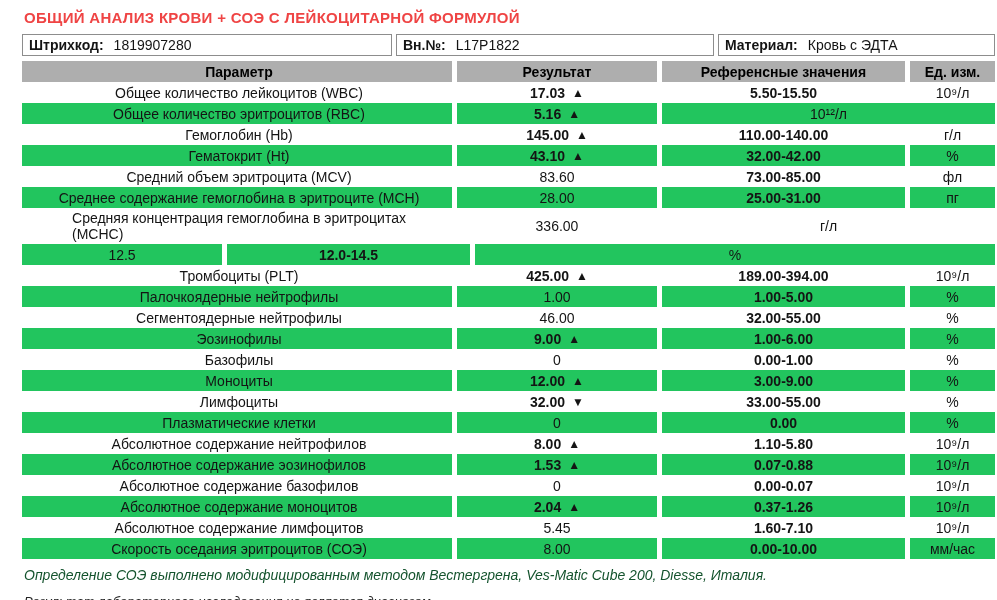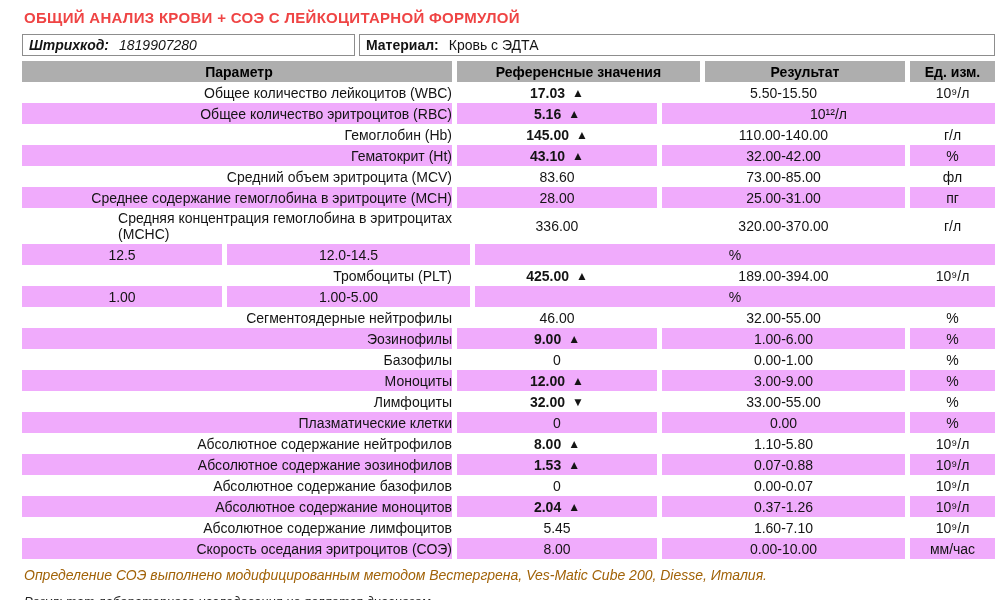--- a/index.html
+++ b/index.html
@@ -13,66 +13,70 @@
     font-weight: bold; font-size: 15px; letter-spacing: 0.3px;
     margin: 2px 0 8px 2px; color: #ef4444;
   }
   .info-row { display: flex; gap: 4px; margin-bottom: 5px; }
   .info-box {
     border: 1px solid #8d8d8d; height: 22px; box-sizing: border-box;
     display: flex; align-items: center; padding-left: 6px; font-size: 14px;
     background: #fff;
   }
   .info-box .lbl { font-weight: bold; margin-right: 10px; }
-  .b1 { width: 333px; font-style: italic; }
+  .b1 { width: 370px; }
   .b2 { width: 318px; }
   .b3 { flex: 1; }
 
   .thead, .trow { display: flex; gap: 5px; }
   .cell {
     box-sizing: border-box; min-height: 21px;
     display: flex; align-items: center; justify-content: center;
     font-size: 14px; line-height: 16px;
   }
-  .c-param { width: 430px; justify-content: flex-end; padding: 2px 0 2px 4px; white-space: pre-line; }
+  .c-param { width: 430px; justify-content: center; padding: 2px 0 2px 4px; white-space: pre-line; }
   .c-result { width: 200px; }
-  .c-ref { width: 243px; }
+  .c-ref { width: 243px; font-weight: bold; }
   .c-unit { flex: 1; }
   .thead .cell { background: #aeaeae; font-weight: bold; color: #000; }
   .thead .c-param { justify-content: center; padding-left: 4px; }
-  .trow.alt .cell { background: #f0abfc; }
+  .trow.alt .cell { background: #22c55e; }
   .trow .c-result.abnormal { font-weight: bold; text-align: right; }
   .flag { margin-left: 7px; font-size: 12px; }
   .flag:empty { display: none; }
 
-  .footnote1 { font-style: italic; font-size: 14px; margin: 8px 0 0 2px; color: #a16207; }
+  .footnote1 { font-style: italic; font-size: 14px; margin: 8px 0 0 2px; color: #14532d; }
   .footnote2 { font-style: italic; font-size: 13px; margin: 11px 0 0 2px; color: #222; }
 </style>
 </head>
 <body>
 
 <div class="page">
 
   <div class="title">ОБЩИЙ АНАЛИЗ КРОВИ + СОЭ С ЛЕЙКОЦИТАРНОЙ ФОРМУЛОЙ</div>
 
   <div class="info-row">
     <div class="info-box b1">
       <span class="lbl">Штрихкод:</span>
       <span class="val">1819907280</span>
     </div>
+    <div class="info-box b2">
+      <span class="lbl">Вн.№:</span>
+      <span class="val">L17P1822</span>
+    </div>
     <div class="info-box b3">
       <span class="lbl">Материал:</span>
       <span class="val">Кровь с ЭДТА</span>
     </div>
   </div>
 
   <div class="thead">
     <div class="cell c-param">Параметр</div>
+    <div class="cell c-result">Результат</div>
     <div class="cell c-ref">Референсные значения</div>
-    <div class="cell c-result">Результат</div>
     <div class="cell c-unit">Ед. изм.</div>
   </div>
 
   <div id="tbody">
       <div class="trow">
     <div class="cell c-param"><span>Общее количество лейкоцитов (WBC)</span></div>
     <div class="cell c-result abnormal">
           <span class="rv">17.03</span>
           <span class="flag">▲</span>
         </div>
@@ -142,23 +146,20 @@
     <div class="cell c-unit">
           <span>пг</span>
         </div>
   </div>
       <div class="trow">
     <div class="cell c-param"><span>Средняя концентрация гемоглобина в эритроцитах
 (MCHC)</span></div>
     <div class="cell c-result">
           <span class="rv">336.00</span>
         </div>
-    <div class="cell c-ref">
-          <span>320.00-370.00</span>
-        </div>
     <div class="cell c-unit">
           <span>г/л</span>
         </div>
   </div>
       <div class="trow alt">
     <div class="cell c-result">
           <span class="rv">12.5</span>
         </div>
     <div class="cell c-ref">
           <span>12.0-14.5</span>
@@ -174,20 +175,21 @@
           <span class="flag">▲</span>
         </div>
     <div class="cell c-ref">
           <span>189.00-394.00</span>
         </div>
     <div class="cell c-unit">
           <span>10⁹/л</span>
         </div>
   </div>
       <div class="trow alt">
+    <div class="cell c-param"><span>Палочкоядерные нейтрофилы</span></div>
     <div class="cell c-result">
           <span class="rv">1.00</span>
         </div>
     <div class="cell c-ref">
           <span>1.00-5.00</span>
         </div>
     <div class="cell c-unit">
           <span>%</span>
         </div>
   </div>

